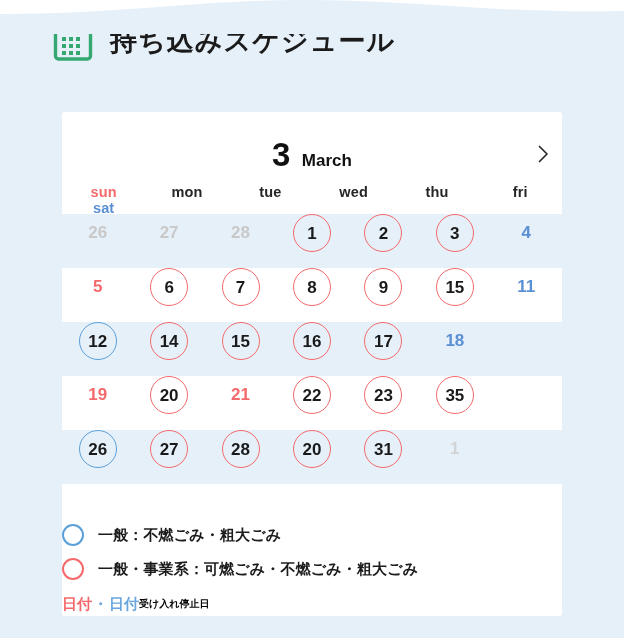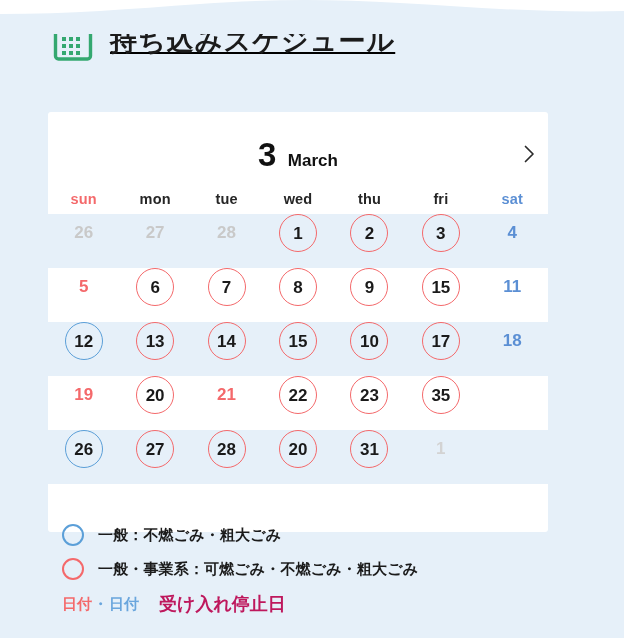--- a/index.html
+++ b/index.html
@@ -31,38 +31,37 @@
 
   
   .page-header {
     position: absolute;
     top: 20px;
     left: 52px;
     display: flex;
     align-items: center;
     gap: 16px;
     z-index: 2;
-    text-decoration: underline;
   }
   .cal-icon { width: 42px; height: 42px; display: block; }
   .page-title {
     font-size: 27px;
     font-weight: bold;
     color: #1b1b1b;
     letter-spacing: 0.04em;
     white-space: nowrap;
   }
 
   
   .cal-card {
     position: absolute;
     top: 112px;
-    left: 48px;
+    left: 62px;
     width: 500px;
-    height: 420px;
+    height: 504px;
     background: #ffffff;
     border-radius: 3px;
     box-sizing: border-box;
     overflow: hidden;
   }
 
   .cal-top {
     position: relative;
     height: 72px;
   }
@@ -98,21 +97,21 @@
     justify-content: center;
     cursor: pointer;
     background: none;
     border: none;
     padding: 0;
   }
 
   
   .weekdays {
     display: grid;
-    grid-template-columns: repeat(7, 1fr);
+    grid-template-columns: repeat(6, 1fr);
     height: 30px;
     align-items: center;
   }
   .wd {
     text-align: center;
     font-size: 14.5px;
     font-weight: bold;
     color: #262626;
     letter-spacing: 0.01em;
   }
@@ -183,21 +182,21 @@
     font-size: 15px;
     font-weight: bold;
     color: #1b1b1b;
     letter-spacing: 0.01em;
     white-space: nowrap;
   }
   .legend-row.stop { height: 36px; align-items: center; }
   .stop-red  { font-size: 15px; font-weight: bold; color: #f4696b; }
   .stop-sep  { font-size: 15px; font-weight: bold; color: #6aa6dd; margin: 0 1px; }
   .stop-blue { font-size: 15px; font-weight: bold; color: #6aa6dd; }
-  .stop-label{ font-size: 18px; font-weight: bold; color: #be185d; margin-left: 20px; }
+  .stop-label{ font-size: 10px; font-weight: bold; color: #000000; margin-left: 0; }
 </style>
 </head>
 <body>
 
 <div class="wave-wrap">
   <svg viewBox="0 0 624 34" preserveAspectRatio="none" xmlns="http://www.w3.org/2000/svg">
     <path d="M0,34 L0,14 C70,14 130,9 200,4 C270,-1 330,-1 400,3 C470,7 540,13 624,11 L624,34 Z" fill="#e6f0f9"></path>
     <path d="M0,0 L624,0 L624,11 C540,13 470,7 400,3 C330,-1 270,-1 200,4 C130,9 70,14 0,14 Z" fill="#ffffff"></path>
   </svg>
 </div>
@@ -297,30 +296,27 @@
         </div>
         <div class="day txt-blue">
           <span class="daynum">11</span>
         </div>
       </div>
       <div class="week tinted">
         <div class="day mark-blue">
           <span class="daynum">12</span>
         </div>
         <div class="day mark-red">
-          <span class="daynum">13</span>
-        </div>
-        <div class="day mark-red">
           <span class="daynum">14</span>
         </div>
         <div class="day mark-red">
           <span class="daynum">15</span>
         </div>
         <div class="day mark-red">
-          <span class="daynum">10</span>
+          <span class="daynum">16</span>
         </div>
         <div class="day mark-red">
           <span class="daynum">17</span>
         </div>
         <div class="day txt-blue">
           <span class="daynum">18</span>
         </div>
       </div>
       <div class="week">
         <div class="day txt-red">

